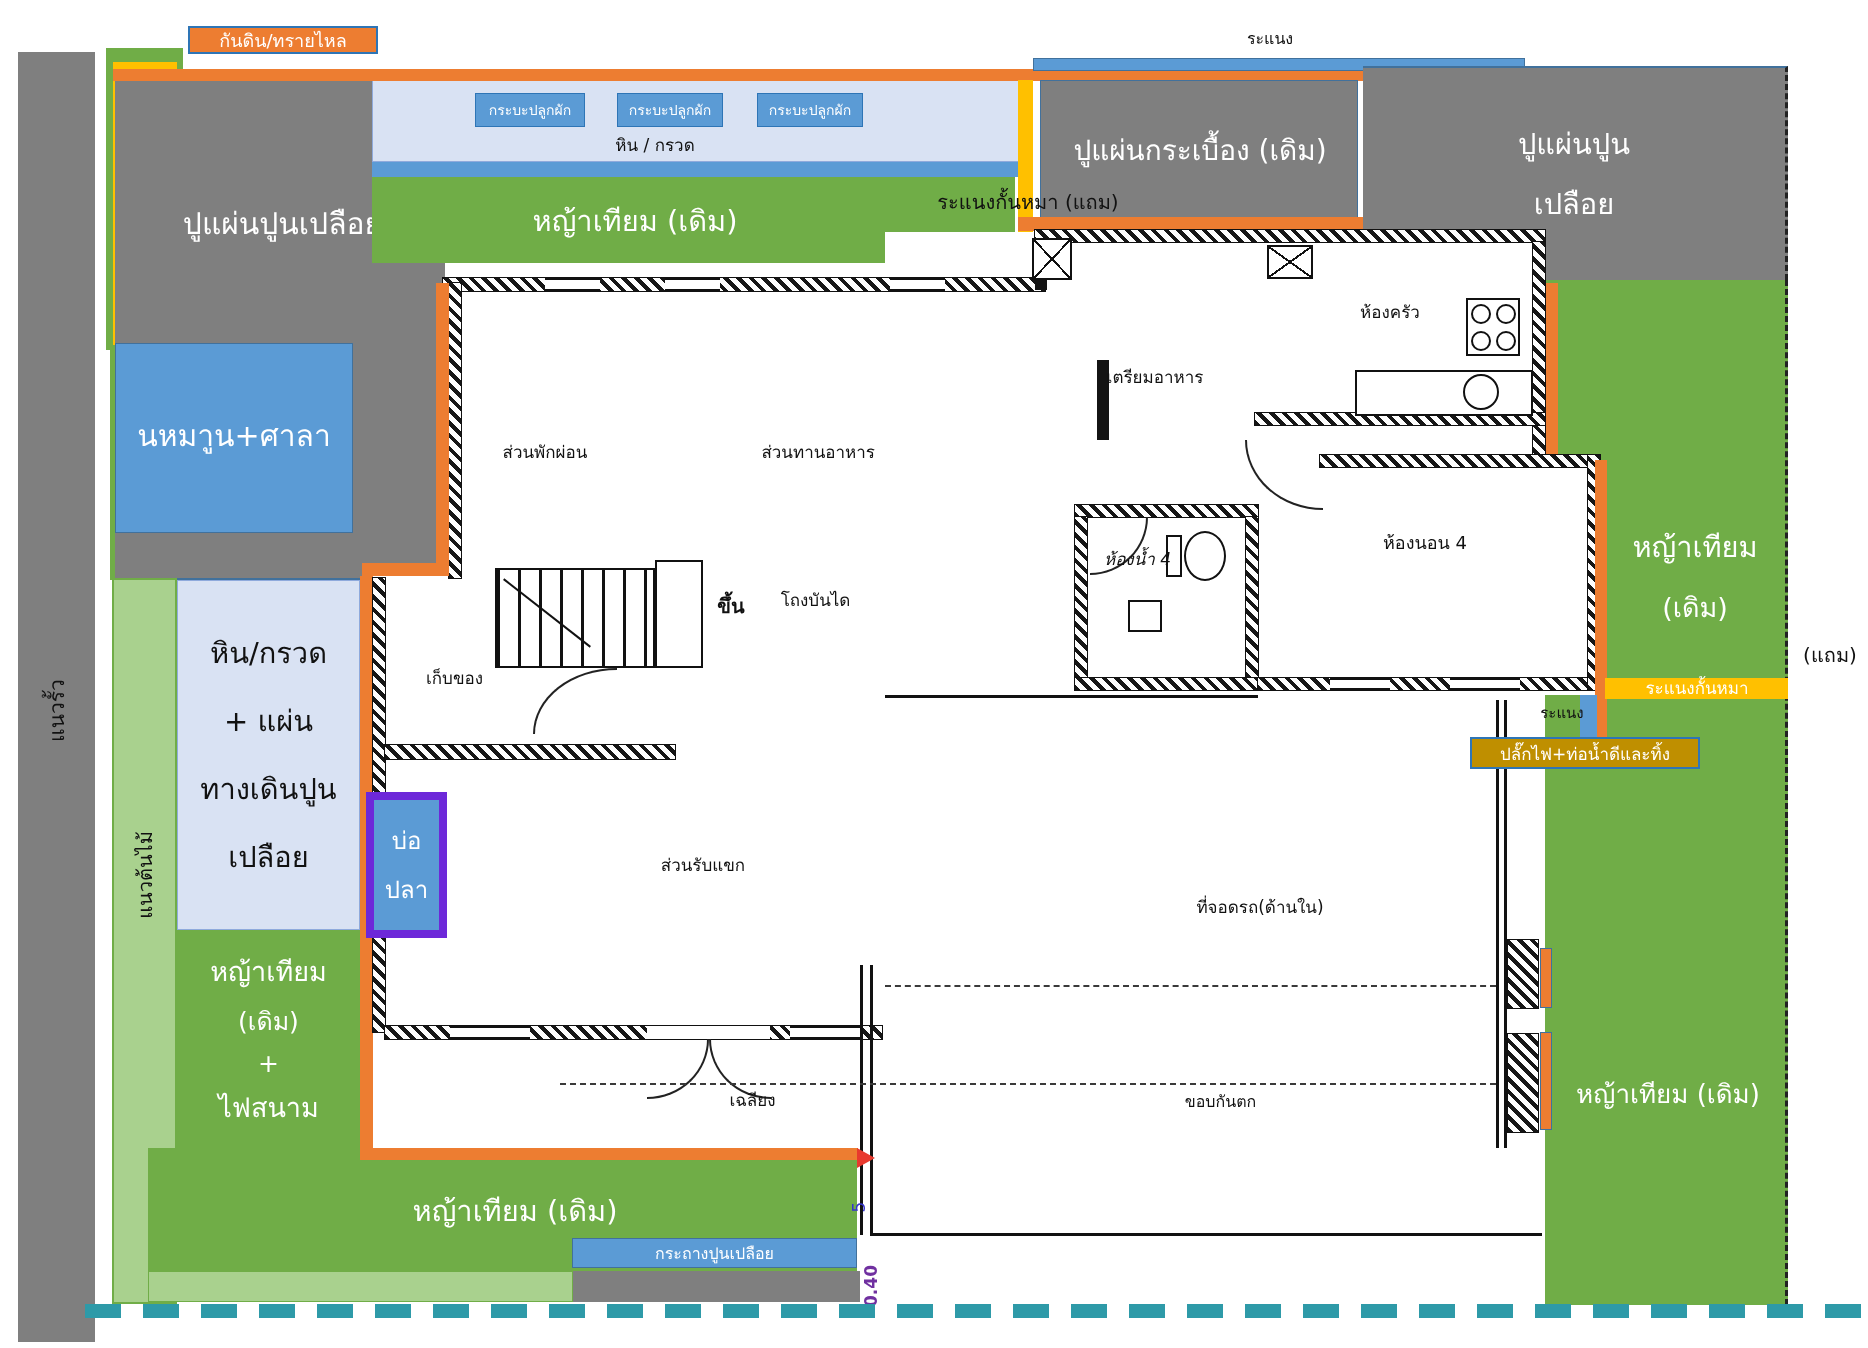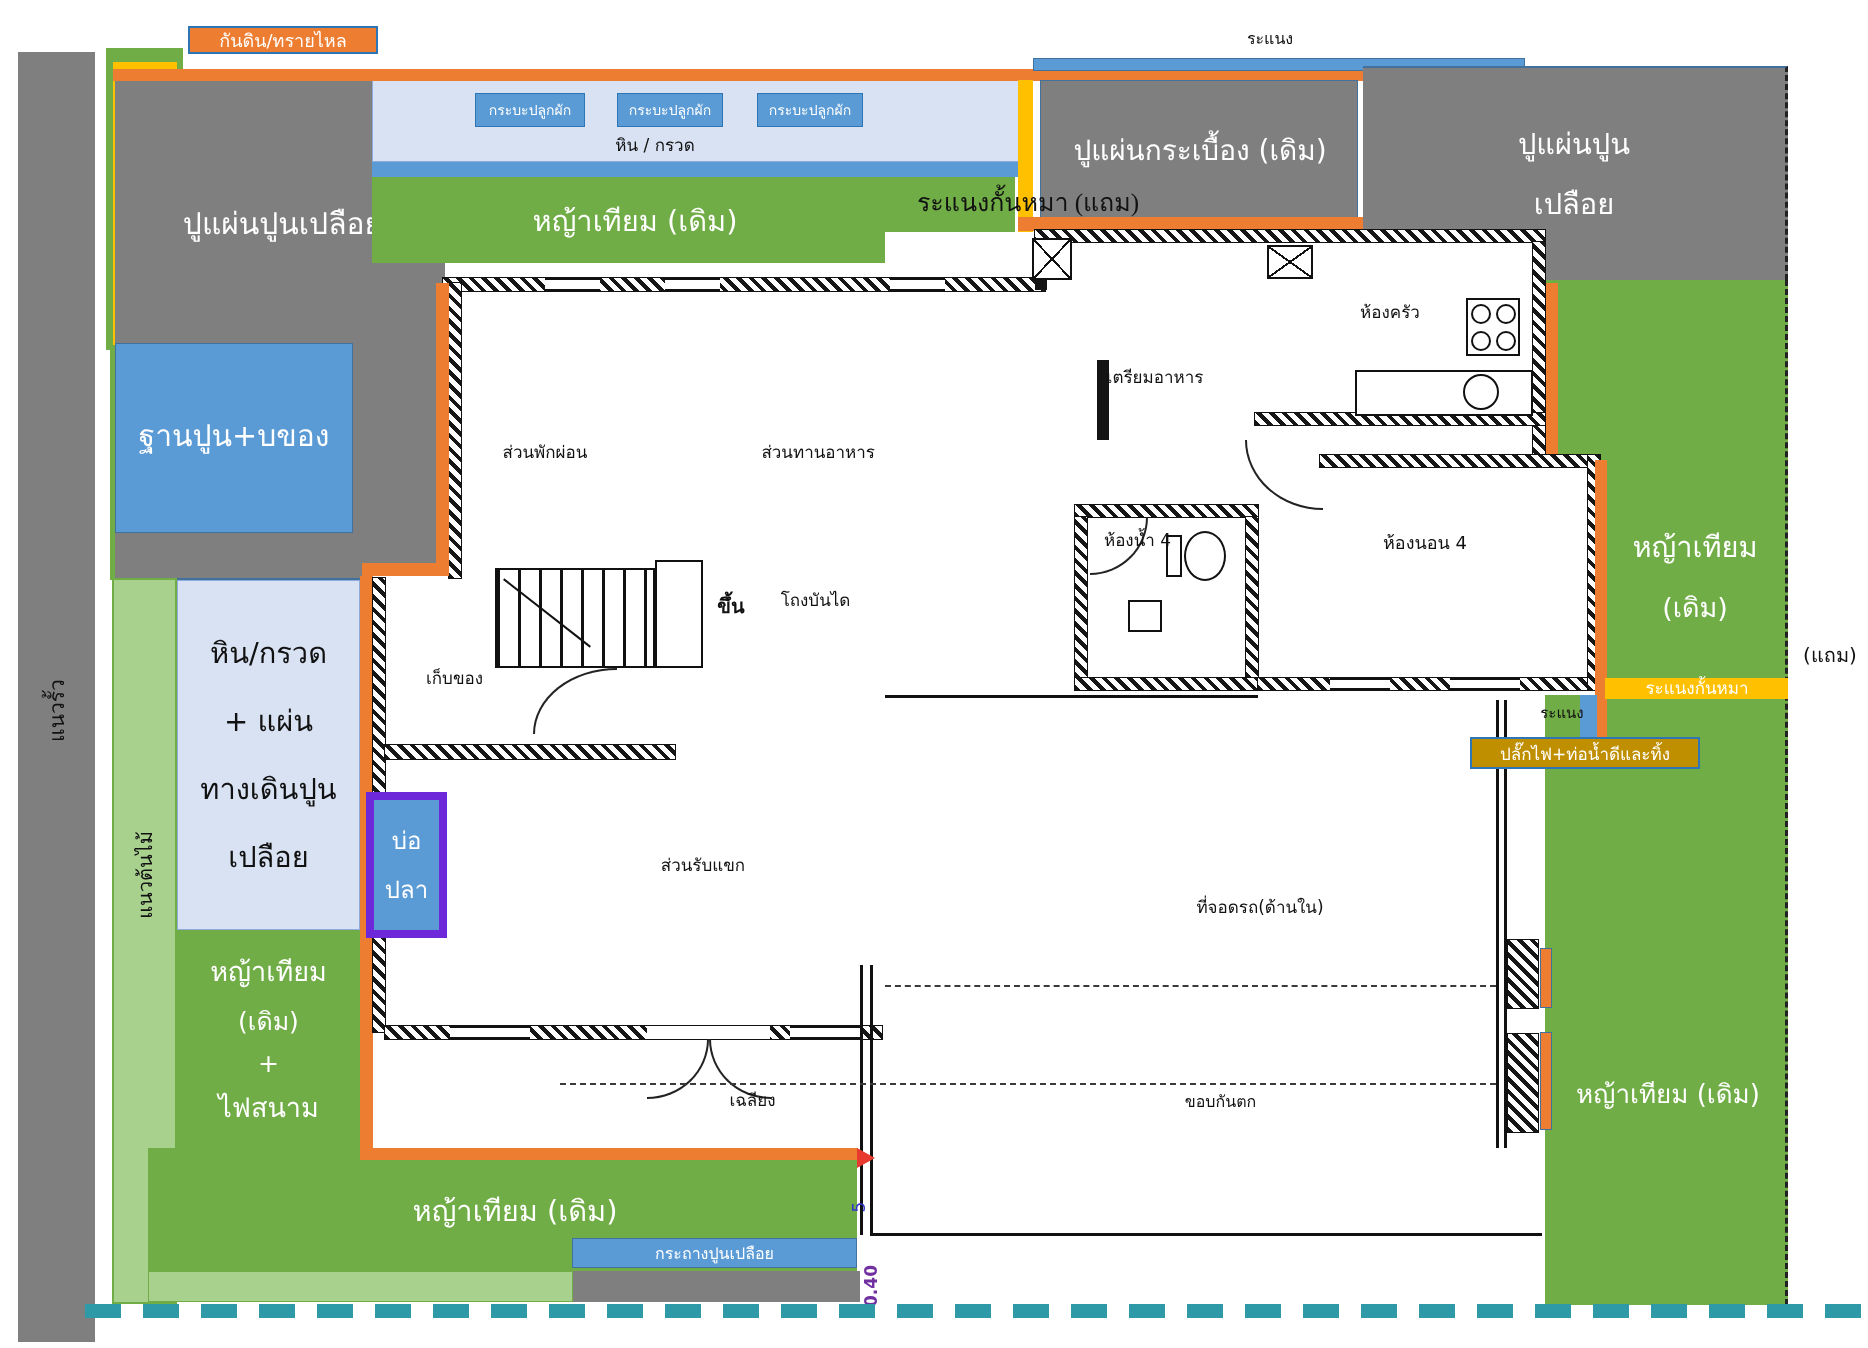--- a/index.html
+++ b/index.html
@@ -39,21 +39,21 @@
     <span class="vspan k" style="font-size:17px;">สวนโมเดิร์น (แถม)</span>
   </div>
 
   <div class="ab" style="left:115px;top:78px;width:330px;height:502px;background:#7F7F7F;border-bottom:2px solid #41719C;"></div>
   <div class="ab flex w" style="left:130px;top:198px;width:305px;height:50px;font-size:30px;">
     <span>ปูแผ่นปูนเปลือย</span>
   </div>
 
   <div class="ab" style="left:115px;top:343px;width:238px;height:190px;background:#5B9BD5;border:1px solid #41719C;"></div>
   <div class="ab flex w" style="left:120px;top:410px;width:228px;height:50px;font-size:30px;">
-    <span>ฐานปูน+บของ</span>
+    <span>นหมาูน+ศาลา</span>
   </div>
 
   <div class="ab" style="left:112px;top:578px;width:65px;height:726px;background:#A9D18E;border:2px solid #70AD47;"></div>
   <div class="ab flex" style="left:112px;top:780px;width:65px;height:190px;">
     <span class="vspan k" style="font-size:20px;">แนวต้นไม้</span>
   </div>
 
   <div class="ab flex col" style="left:177px;top:580px;width:183px;height:350px;background:#D9E2F3;border:1px solid #8FAADC;gap:22px;">
     <span class="k" style="font-size:29px;">หิน/กรวด</span>
     <span class="k" style="font-size:29px;">+ แผ่น</span>
@@ -231,40 +231,40 @@
     </div>
   <div class="ab flex k" style="left:1345px;top:298px;width:90px;height:26px;font-size:17px;">
       <span>ห้องครัว</span>
     </div>
   <div class="ab flex k" style="left:768px;top:586px;width:95px;height:26px;font-size:17px;">
       <span>โถงบันได</span>
     </div>
   <div class="ab flex k" style="left:412px;top:664px;width:85px;height:26px;font-size:17px;">
       <span>เก็บของ</span>
     </div>
-  <div class="ab flex k" style="left:1095px;top:526px;width:85px;height:26px;font-size:17px;">
+  <div class="ab flex k" style="left:1095px;top:545px;width:85px;height:26px;font-size:17px;font-style:italic;">
       <span>ห้องน้ำ 4</span>
     </div>
   <div class="ab flex k" style="left:1370px;top:528px;width:110px;height:28px;font-size:18px;">
       <span>ห้องนอน 4</span>
     </div>
   <div class="ab flex k" style="left:648px;top:850px;width:110px;height:28px;font-size:17px;">
       <span>ส่วนรับแขก</span>
     </div>
   <div class="ab flex k" style="left:720px;top:1086px;width:65px;height:26px;font-size:17px;">
       <span>เฉลียง</span>
     </div>
   <div class="ab flex k" style="left:1175px;top:892px;width:170px;height:28px;font-size:17px;">
       <span>ที่จอดรถ(ด้านใน)</span>
     </div>
   <div class="ab flex k" style="left:1148px;top:1088px;width:145px;height:26px;font-size:16px;">
       <span>ขอบกันตก</span>
     </div>
 
-  <div class="ab flex k" style="left:903px;top:186px;width:250px;height:32px;font-size:25px;font-family:Liberation Serif, serif;">
+  <div class="ab flex k" style="left:903px;top:186px;width:250px;height:32px;font-size:20px;">
       <span>ระแนงกั้นหมา (แถม)</span>
     </div>
 
   <div class="ab" style="left:1605px;top:678px;width:183px;height:21px;background:#FFC000;"></div>
   <div class="ab flex w nowrap" style="left:1598px;top:670px;width:198px;height:34px;font-size:17px;">
       <span>ระแนงกั้นหมา</span>
     </div>
   <div class="ab flex k nowrap" style="left:1795px;top:640px;width:70px;height:30px;font-size:20px;align-items:center;">
       <span>(แถม)</span>
     </div>

